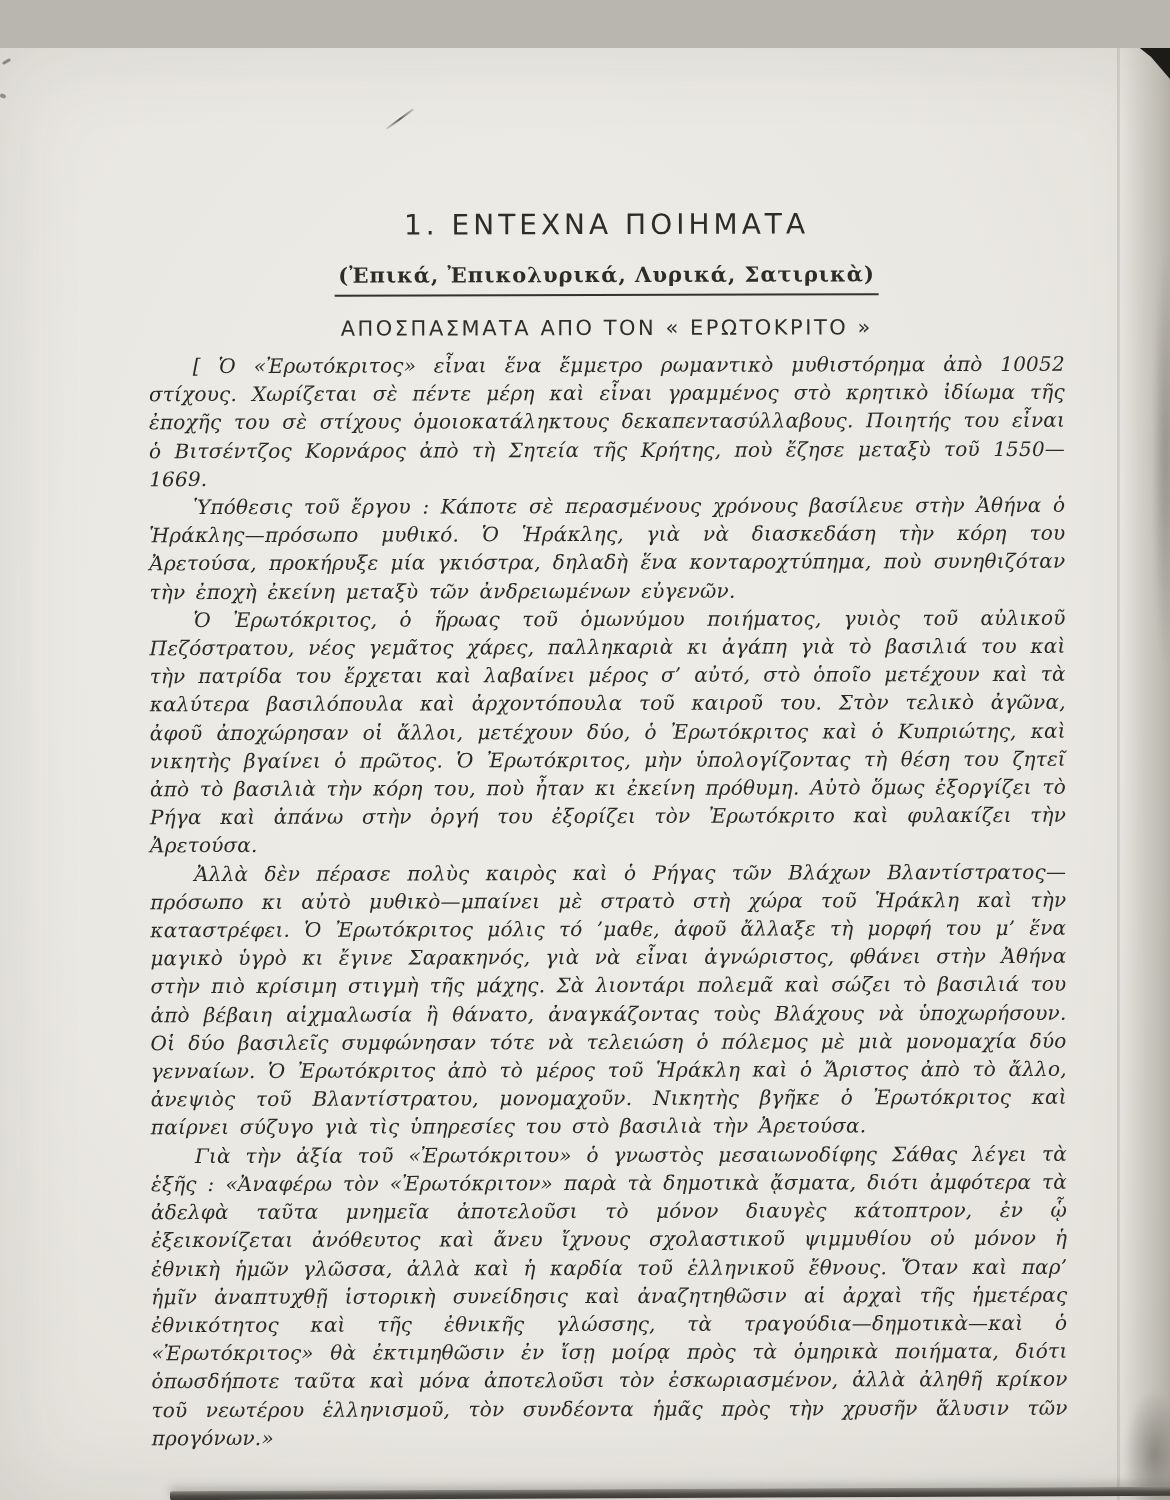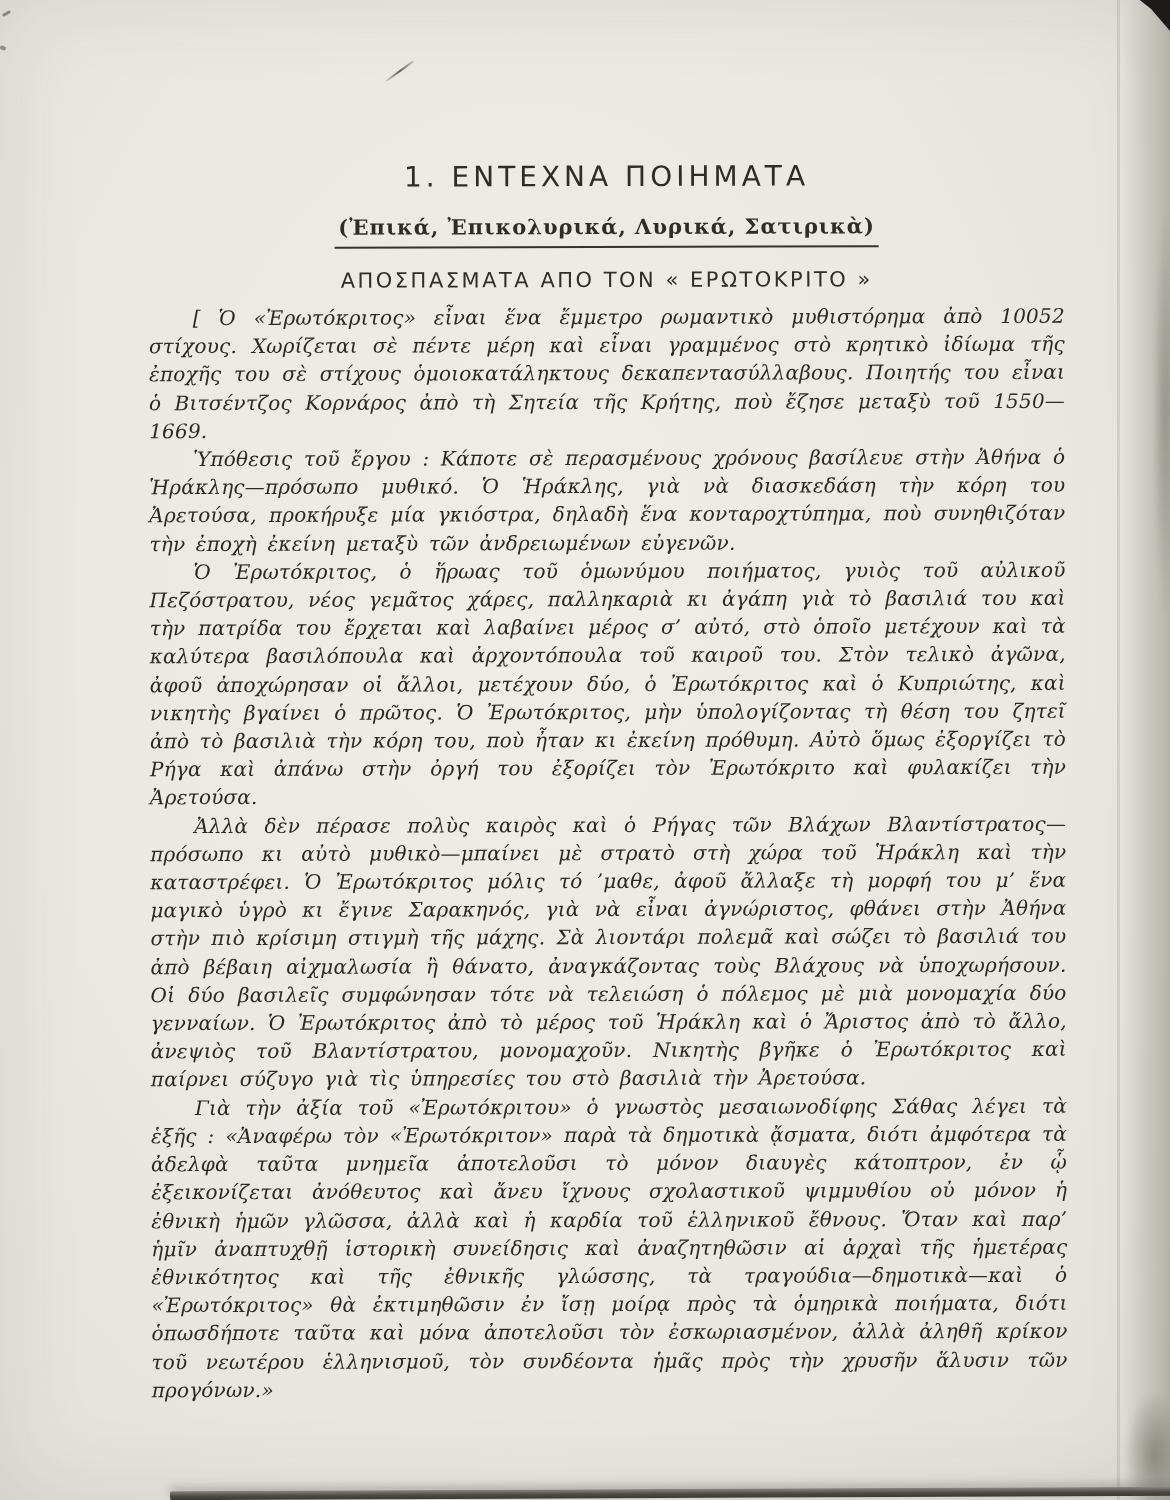--- a/index.html
+++ b/index.html
@@ -10,20 +10,21 @@
     overflow: hidden;
     background: #b9b6b0;
     font-family: "DejaVu Serif", serif;
   }
   .page {
     position: absolute;
     inset: 0;
     background:
       radial-gradient(ellipse at 45% 40%, #efede8 0%, #eae8e2 55%, #e4e2db 85%, #dedcd5 100%);
     box-shadow: inset 0 0 90px rgba(60,58,50,0.10);
+    margin-top: 48px;
   }
   
   .right-gutter {
     position: absolute;
     top: 0; right: 0; bottom: 0;
     width: 48px;
     background: linear-gradient(to right, rgba(180,176,168,0) 0%, rgba(190,186,178,0.45) 40%, rgba(168,164,155,0.55) 78%, rgba(148,144,136,0.55) 100%);
   }
   .crease-line {
     position: absolute;

